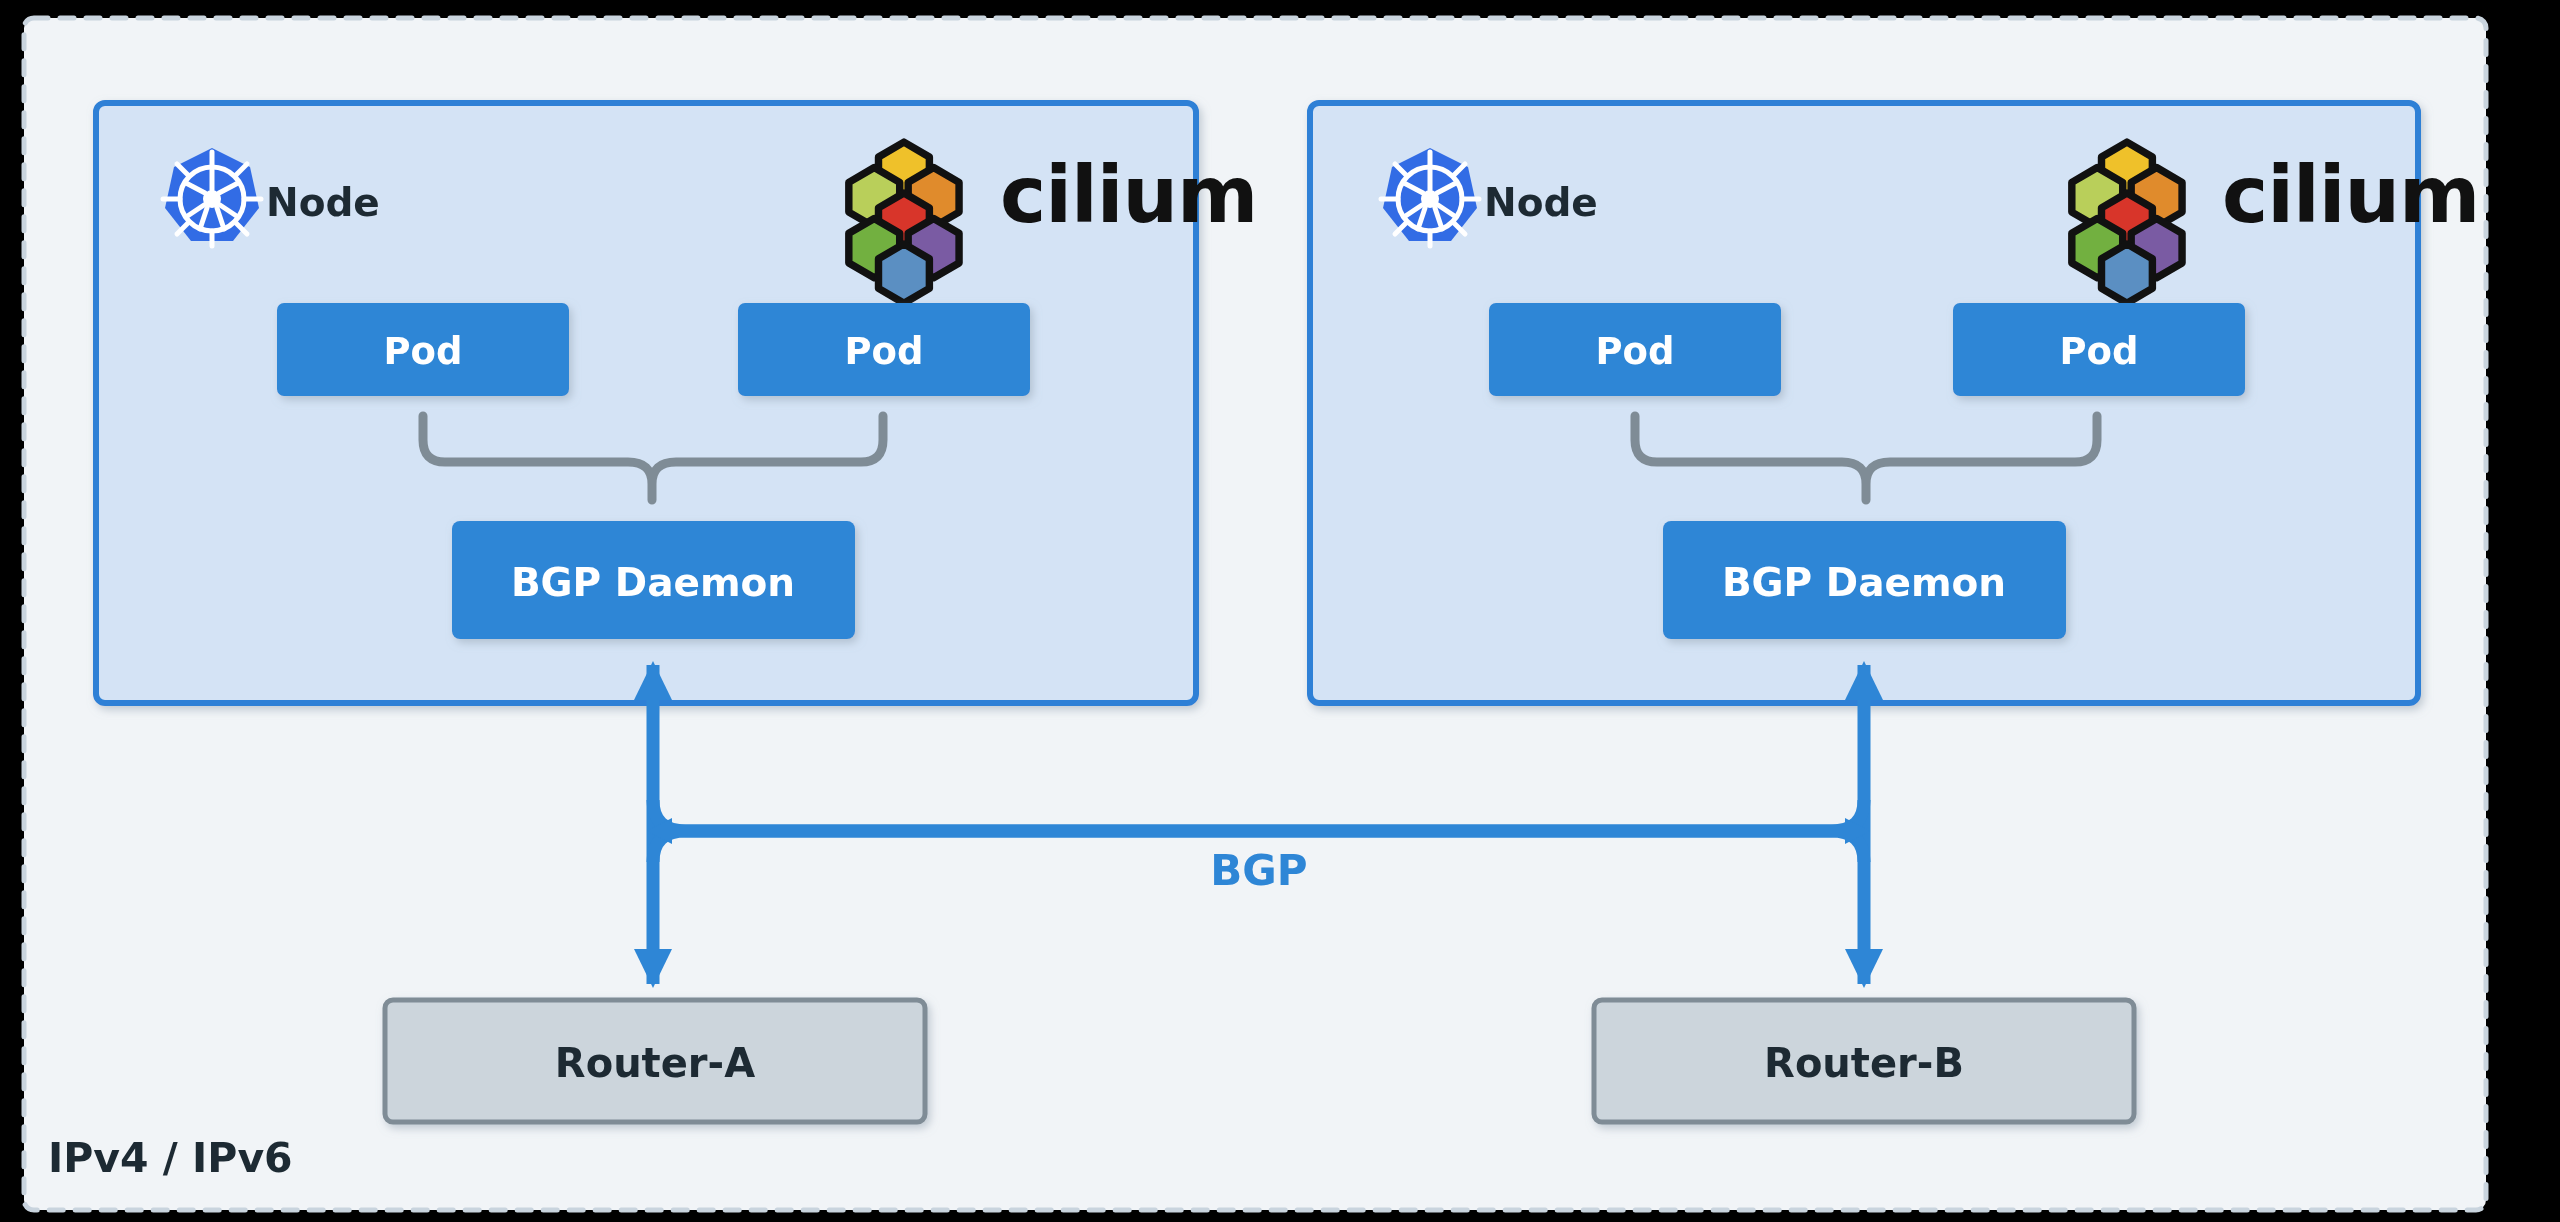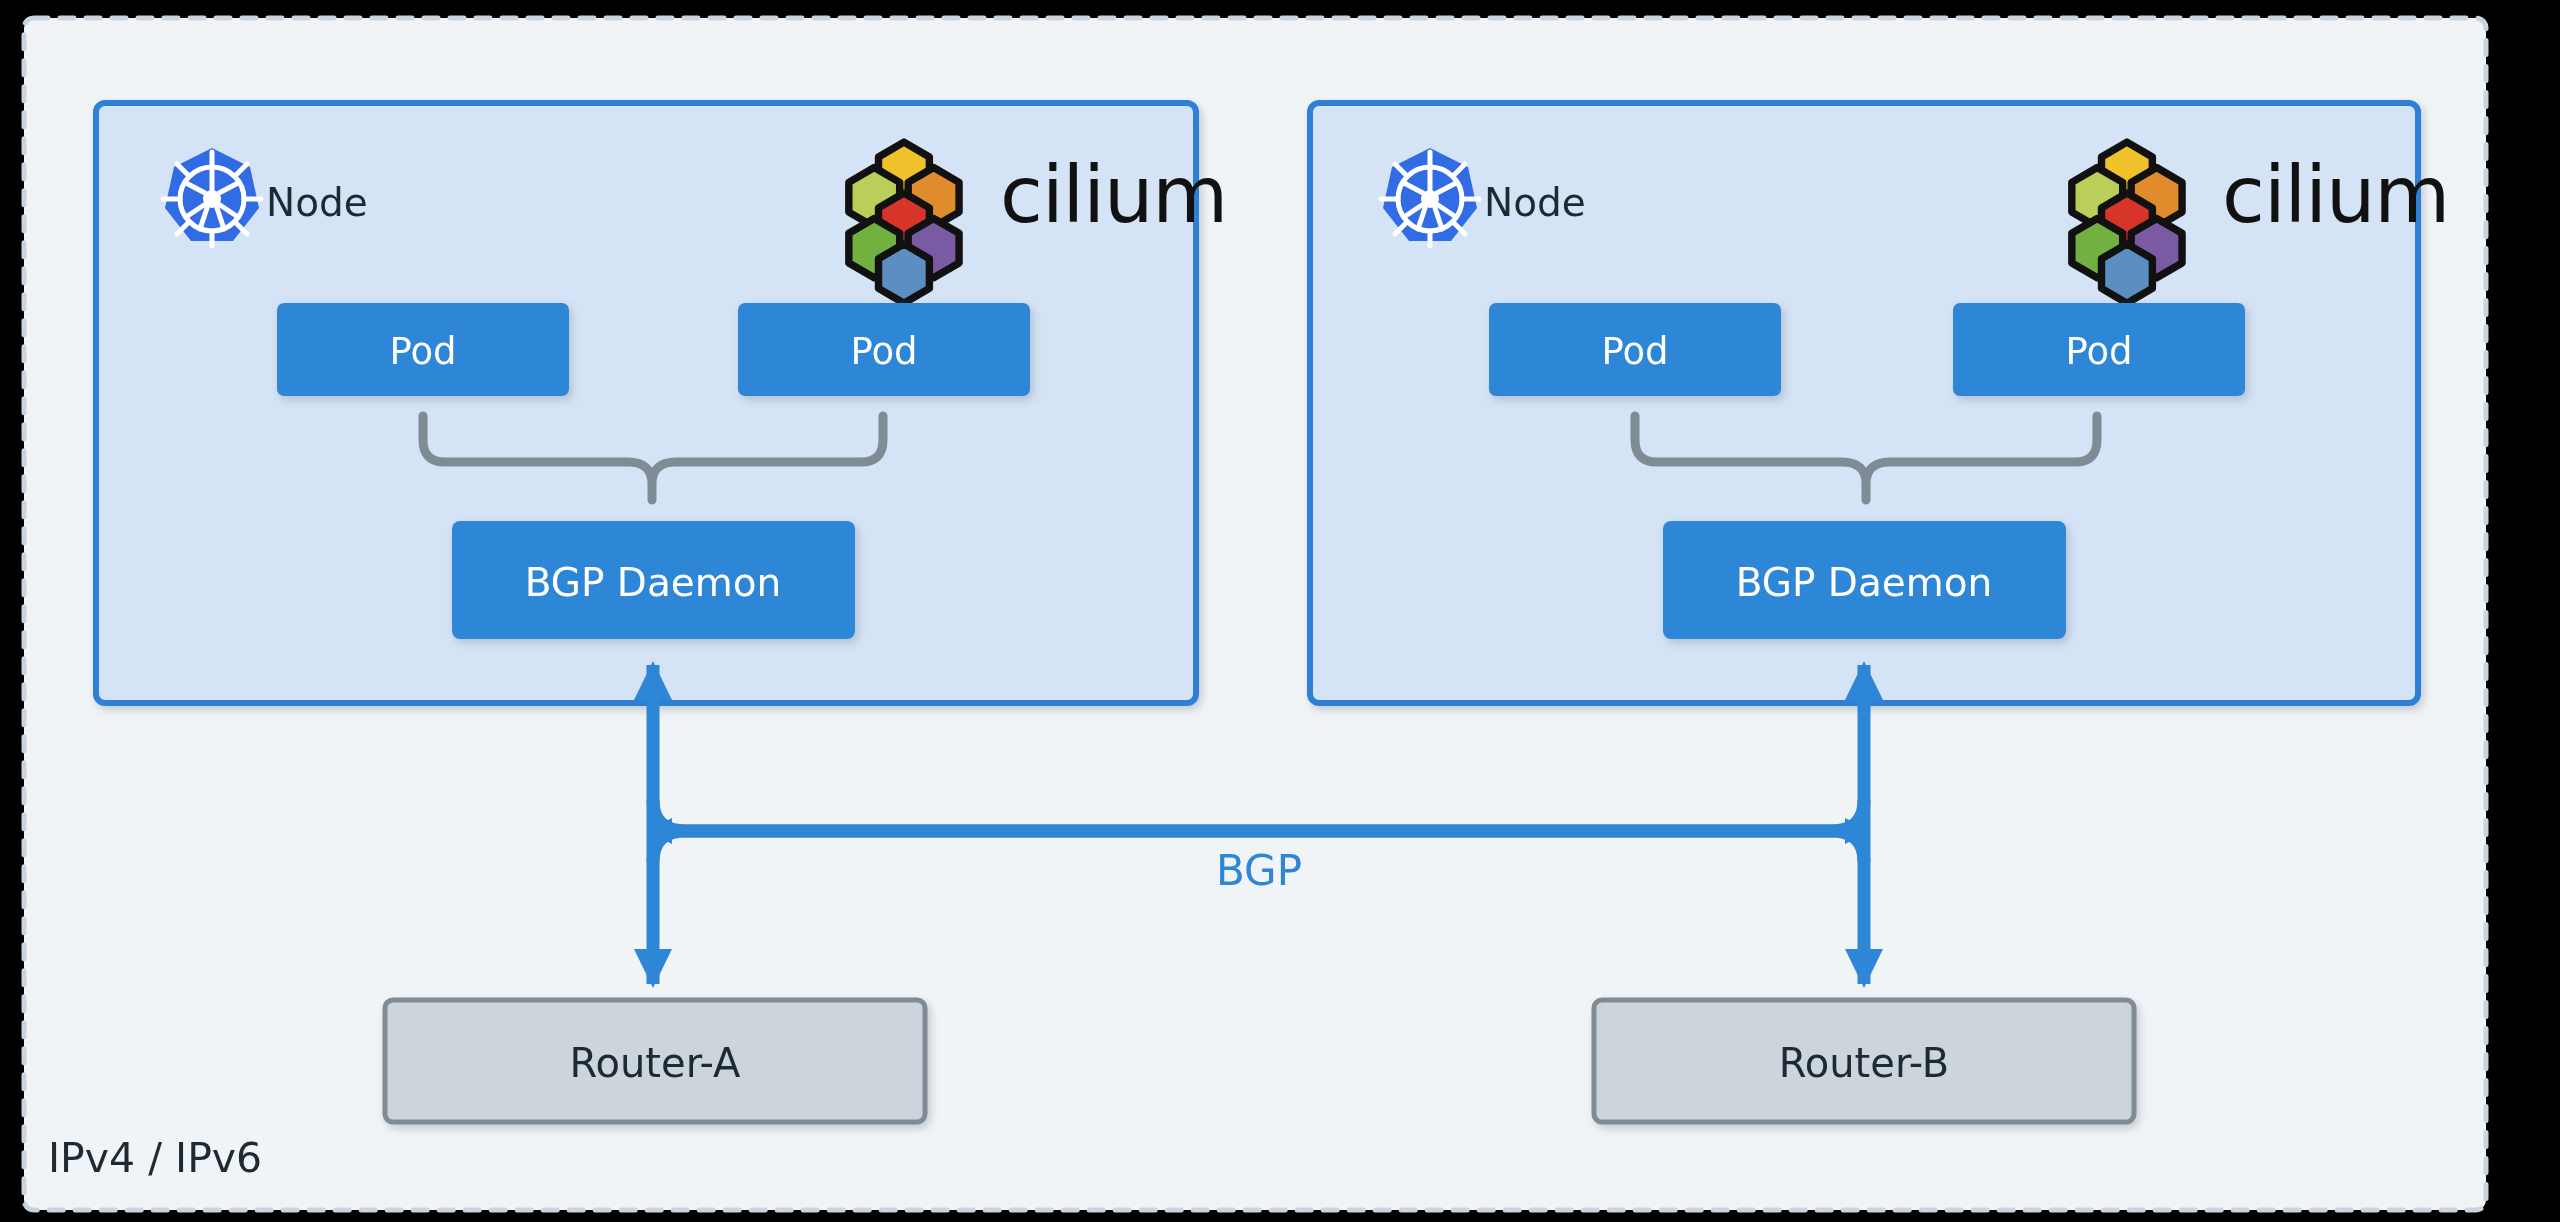--- a/index.html
+++ b/index.html
@@ -11,20 +11,21 @@
     width: 2560px;
     height: 1222px;
     overflow: hidden;
     font-family: "DejaVu Sans", "Liberation Sans", sans-serif;
   }
   #stage {
     position: relative;
     width: 2560px;
     height: 1222px;
     background: #000000;
+    font-weight: bold;
   }
   #canvas-svg {
     position: absolute;
     top: 0;
     left: 0;
     width: 2560px;
     height: 1222px;
     display: block;
   }
   .box-label {

